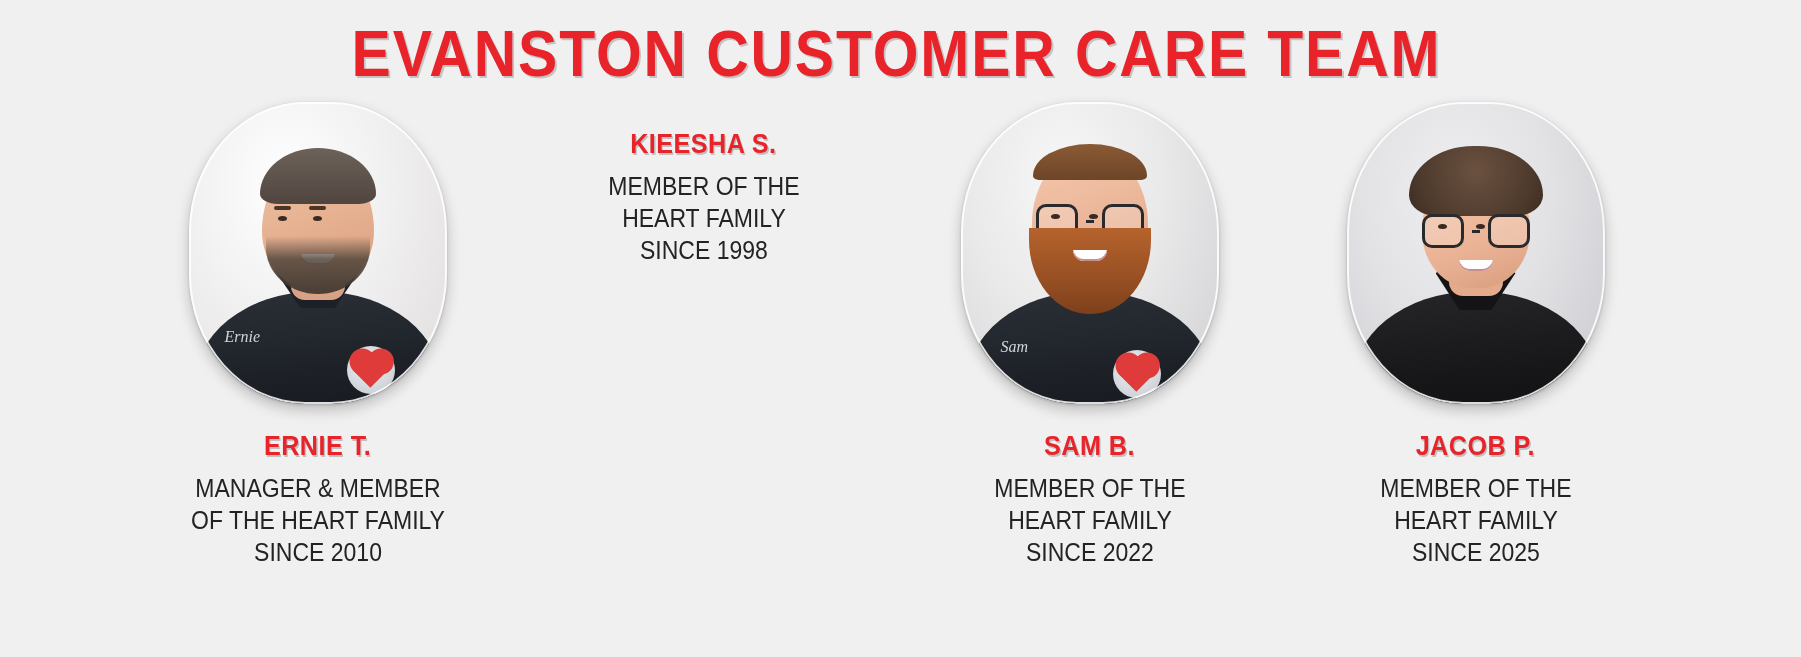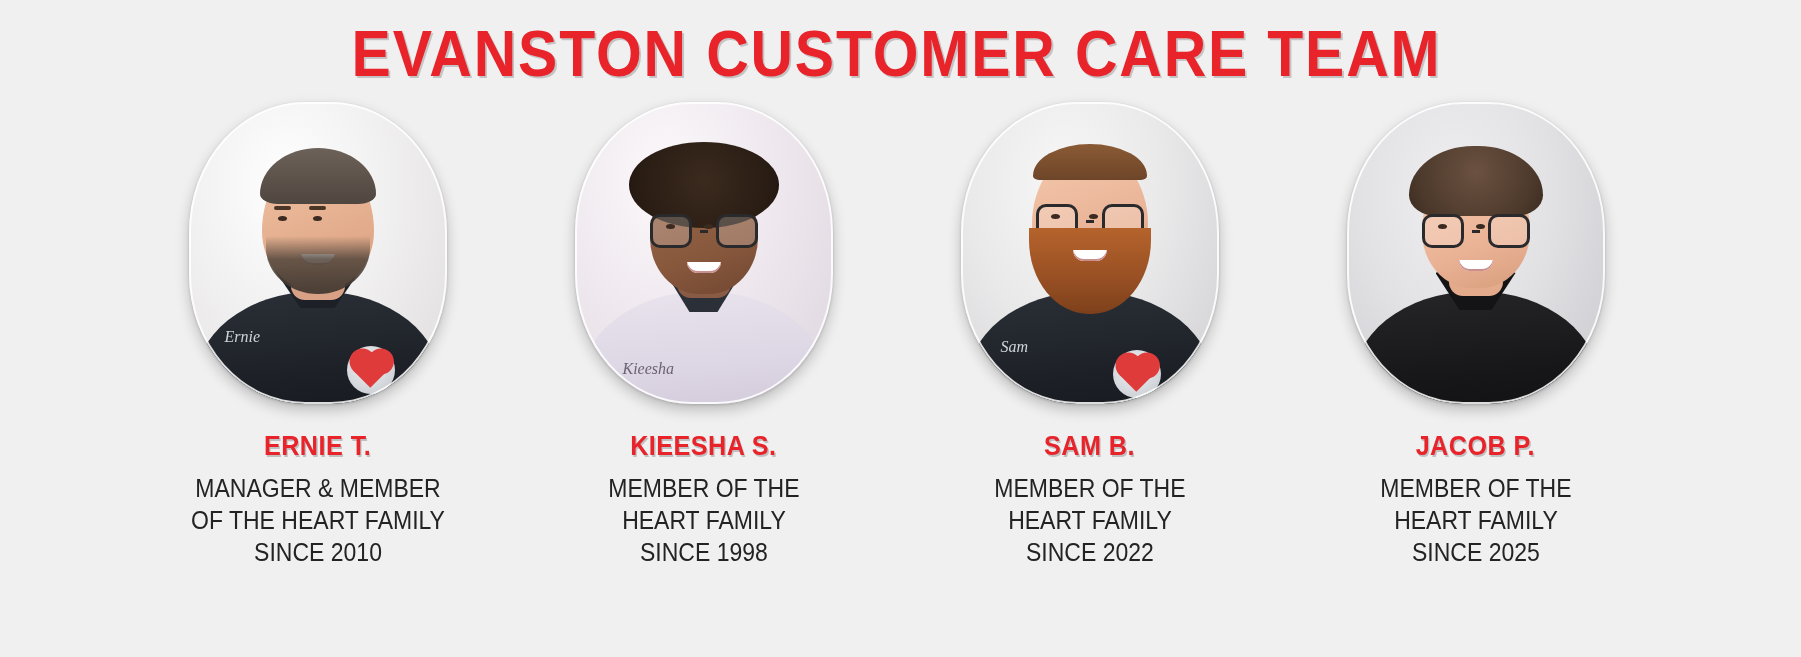--- a/index.html
+++ b/index.html
@@ -192,39 +192,20 @@
       </div>
       <div class="name">ERNIE T.</div>
       <div class="role">
         <div>MANAGER &amp; MEMBER</div>
         <div>OF THE HEART FAMILY</div>
         <div>SINCE 2010</div>
       </div>
     </div>
 
     <div class="member">
-      <div class="portrait">
-        <div class="photo">
-          <div class="bg-warm"></div>
-          <div class="torso shirt-light"></div>
-          <div class="collar" style="bottom:92px;background:#2a2f38;width:70px;height:52px;"></div>
-          <div class="neck" style="bottom:106px;background:#8a5b44;"></div>
-          <div class="head" style="top:64px;width:108px;height:128px;background:linear-gradient(160deg,#9c6a4e 0%,#88583d 65%,#714631 100%);"></div>
-          <div class="hair" style="top:40px;width:150px;height:86px;border-radius:50%;background:radial-gradient(circle at 50% 45%,#3b2a1e 0%,#2a1d14 70%,#1d140e 100%);"></div>
-          <div class="glasses" style="top:112px;">
-            <div class="lens"></div>
-              <div class="bridge"></div>
-              <div class="lens"></div>
-          </div>
-          <div class="eye" style="top:122px;left:91px;"></div>
-          <div class="eye" style="top:122px;left:129px;"></div>
-          <div class="mouth" style="top:160px;"></div>
-          <div class="name-script" style="left:48px;bottom:26px;color:#6b6470;">Kieesha</div>
-        </div>
-      </div>
       <div class="name">KIEESHA S.</div>
       <div class="role">
         <div>MEMBER OF THE</div>
         <div>HEART FAMILY</div>
         <div>SINCE 1998</div>
       </div>
     </div>
 
     <div class="member">
       <div class="portrait">

